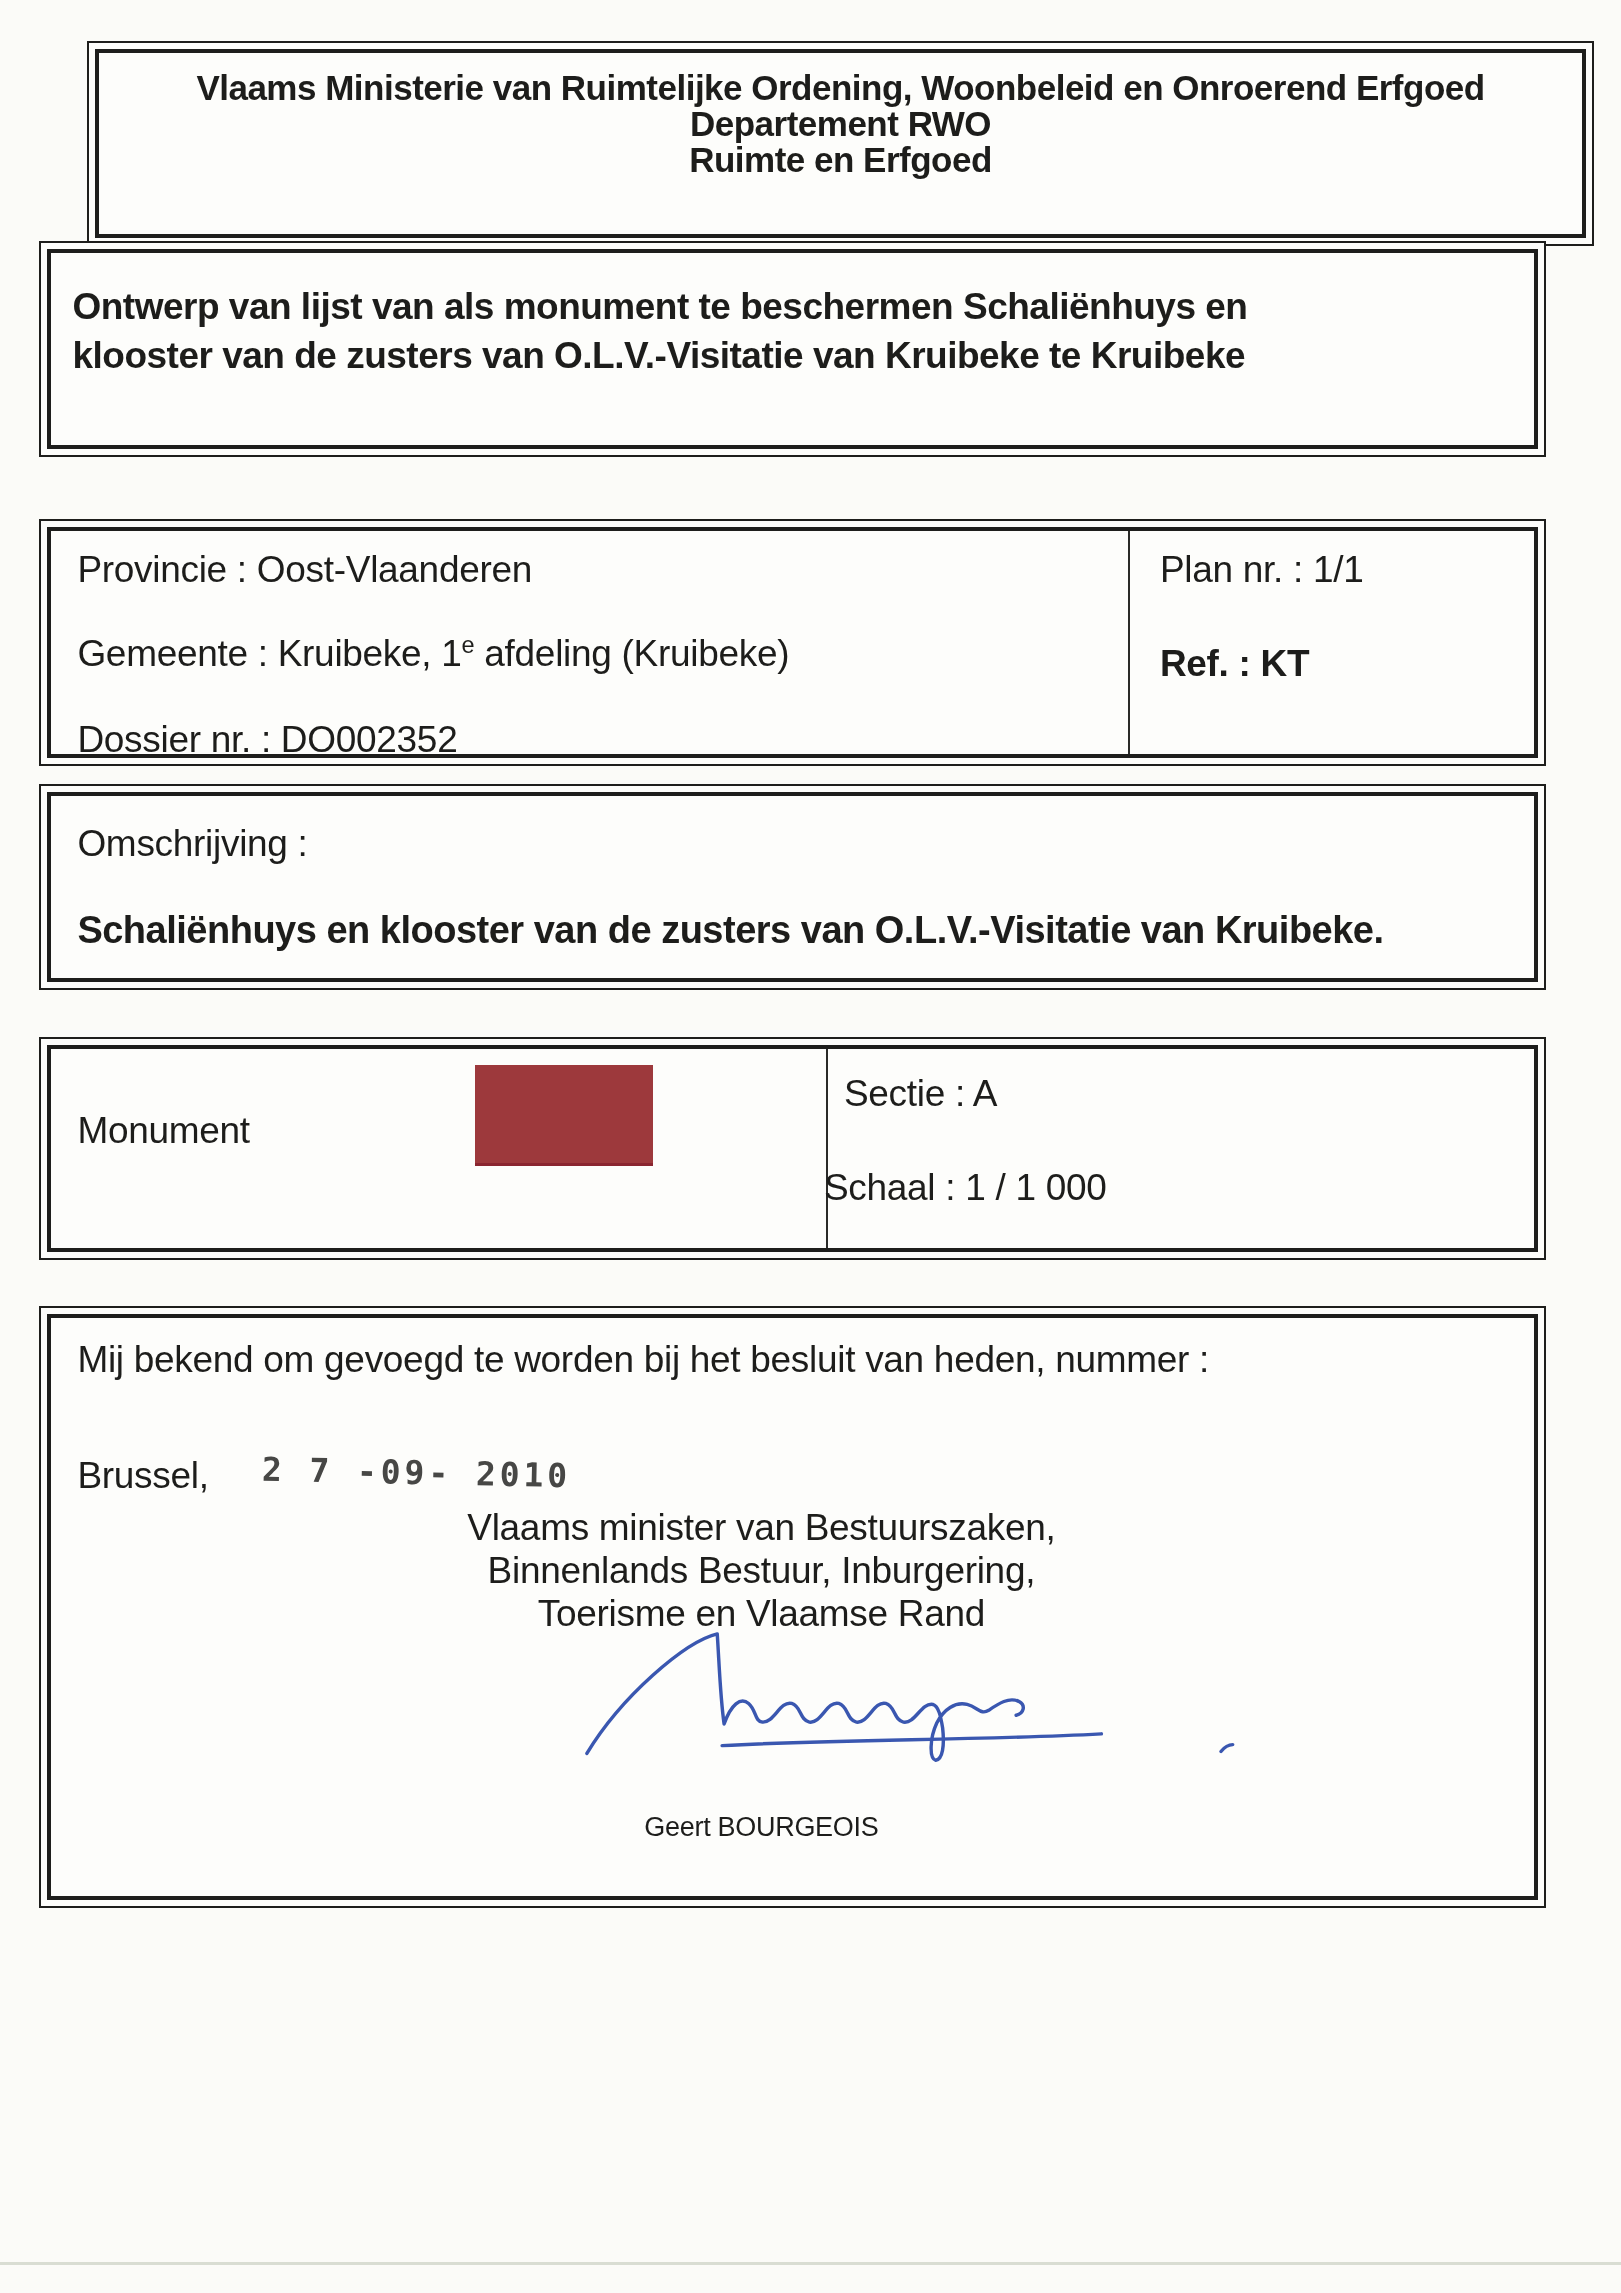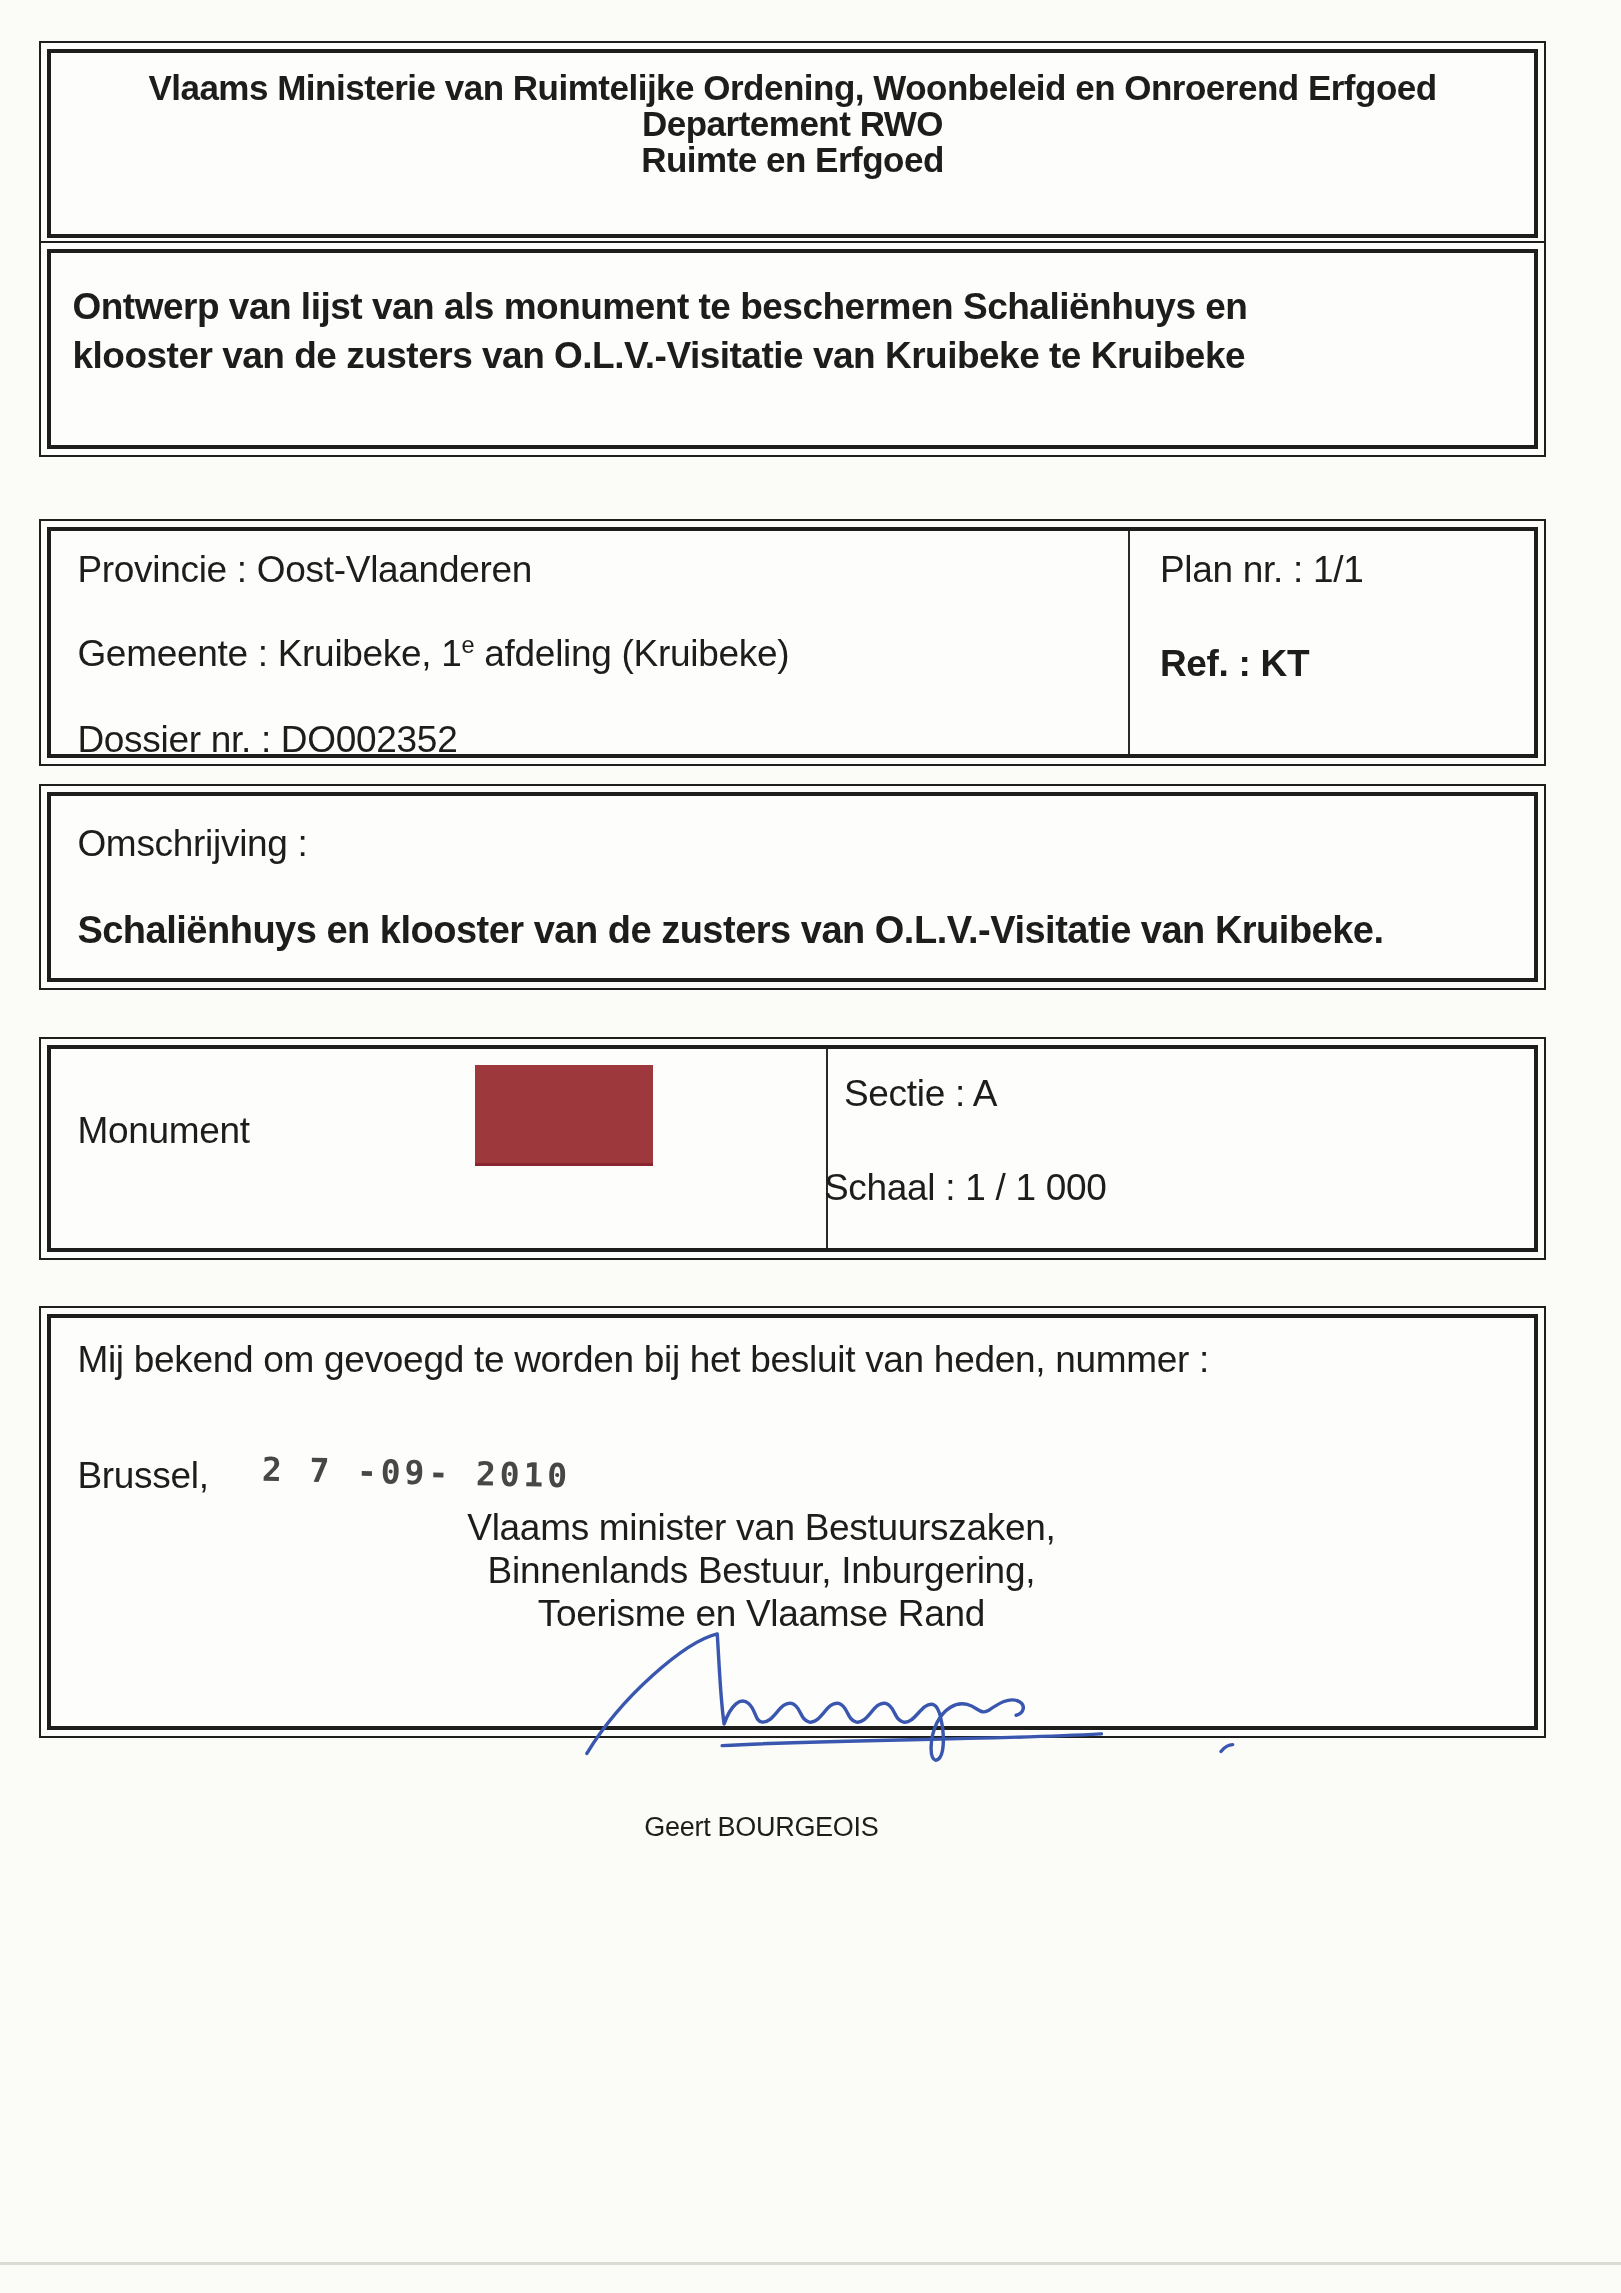--- a/index.html
+++ b/index.html
@@ -24,21 +24,21 @@
     position:relative;
     border:4.9px solid #1e1e1c;
     width:100%;height:100%;
     box-sizing:border-box;
   }
 
   .txt{position:absolute;white-space:nowrap;letter-spacing:-0.3px;}
   .b{font-weight:bold;letter-spacing:-0.5px;}
 
   
-  #box-header{top:41px;height:205px;}
+  #box-header{top:41px;height:205px;margin-left:48px;}
   #box-header .hline{position:relative;text-align:center;font-weight:bold;font-size:35px;line-height:36px;letter-spacing:-0.5px;}
   #box-header .hwrap{position:absolute;top:17.6px;left:0;width:100%;}
 
   
   #box-title{top:241px;height:216px;}
   #box-title .tline{position:relative;font-weight:bold;font-size:37px;line-height:49px;letter-spacing:-0.5px;padding-left:21.6px;white-space:nowrap;}
   #box-title .twrap{position:absolute;top:29px;left:0;width:100%;}
 
   
   #box-info{top:478px;height:247px;margin-top:41px;}
@@ -51,21 +51,21 @@
 
   
   #box-legend{top:1037px;height:223px;}
   #box-legend .vdiv{position:absolute;left:775px;top:0;bottom:0;width:2px;background:#2a2a28;}
   #swatch{
     position:absolute;left:424px;top:15.7px;width:178px;height:98px;
     background:#9d393c;border-bottom:3.9px solid #8a2530;
   }
 
   
-  #box-signature{top:1306px;height:432px;}
+  #box-signature{top:1306px;height:602px;}
   #stamp{
     position:absolute;left:211px;top:135px;
     font-family:"DejaVu Sans Mono", monospace;
     font-size:33px;font-weight:600;color:#474745;
     letter-spacing:3.9px;transform:rotate(1.2deg);
     white-space:nowrap;
   }
   .center-block{position:absolute;left:0;width:1421px;text-align:center;}
   .mline{font-size:37px;line-height:43px;letter-spacing:-0.3px;}
   #sig-svg{position:absolute;left:531px;top:310px;}

